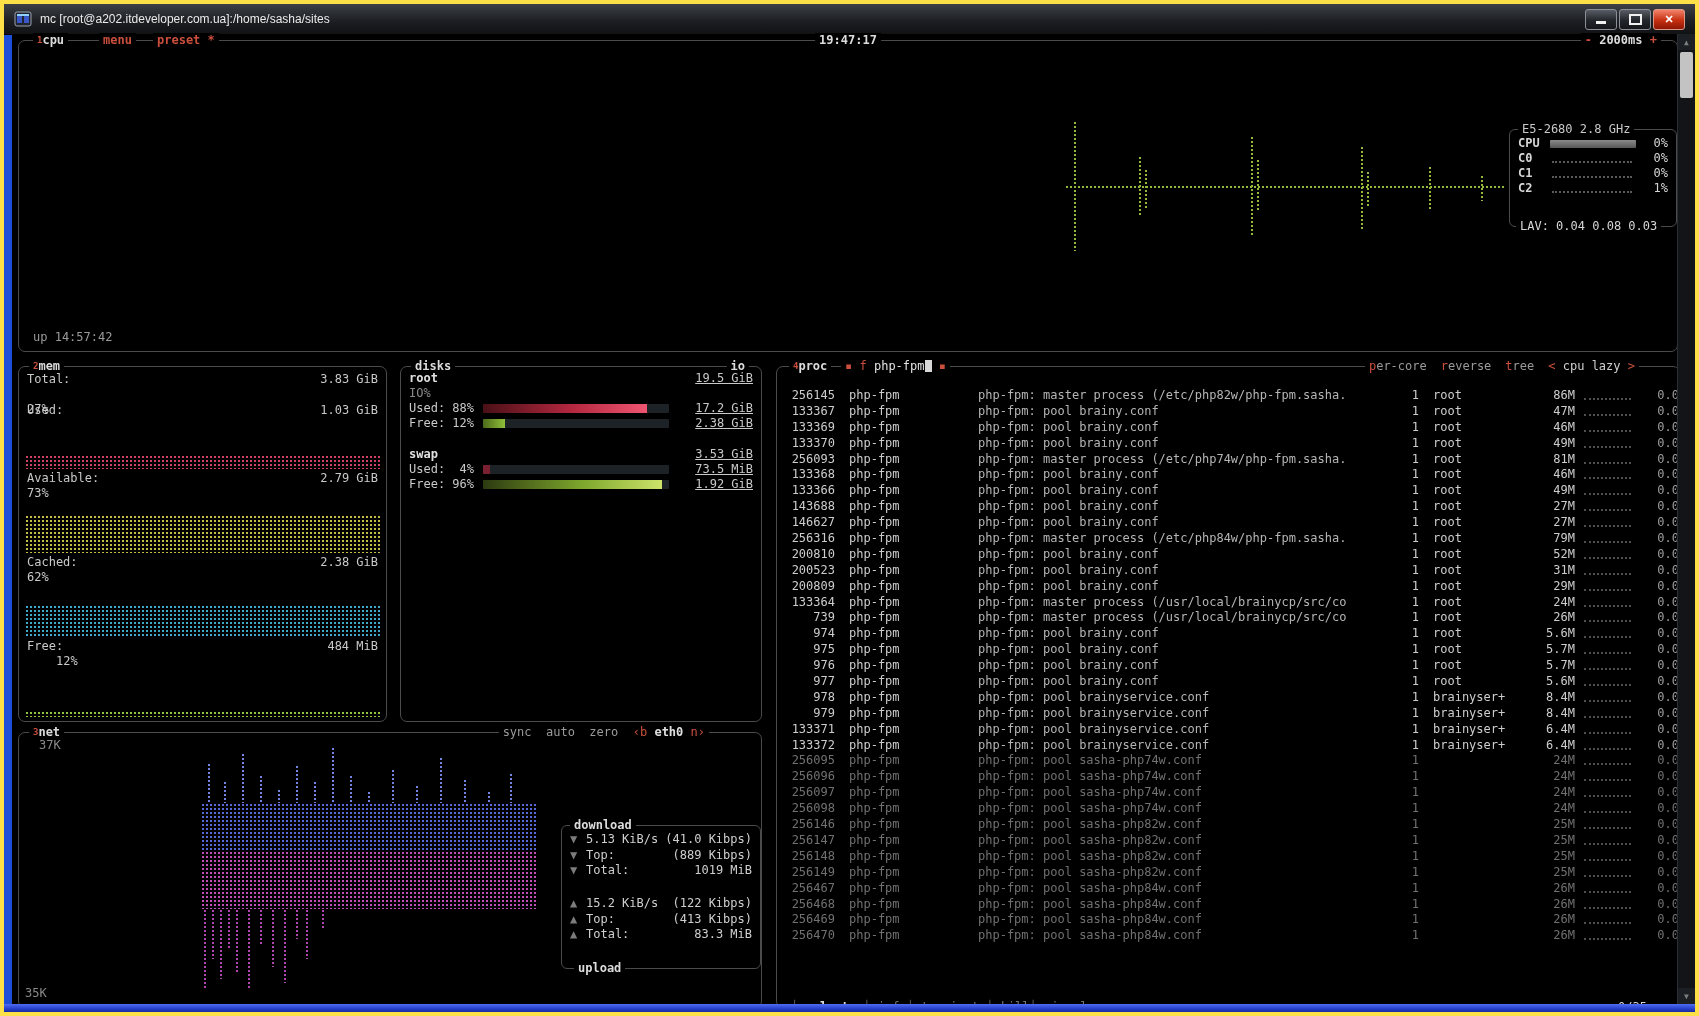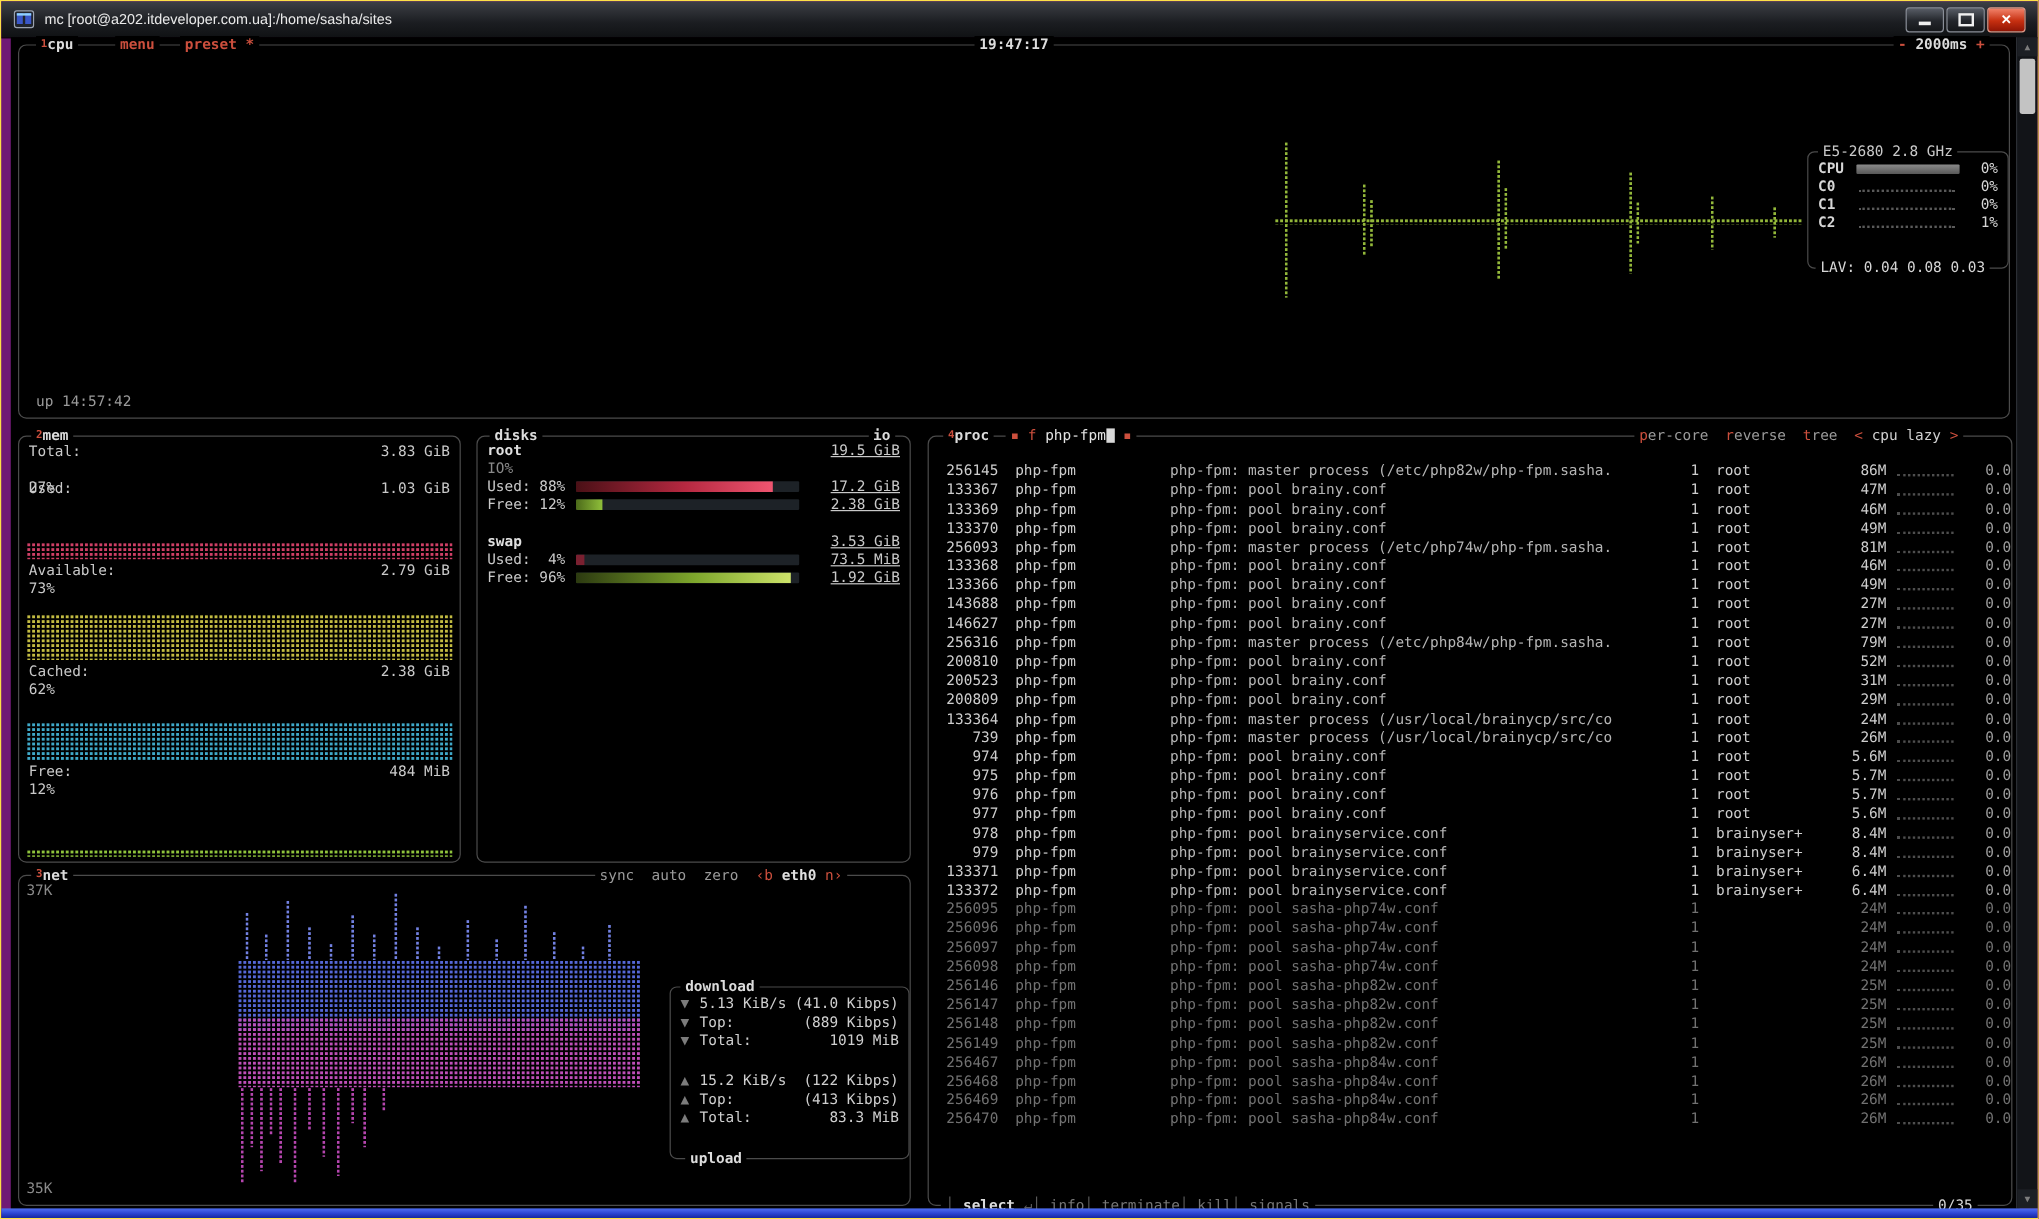--- a/index.html
+++ b/index.html
@@ -1,17 +1,17 @@
 <!DOCTYPE html>
 <html><head>
 <meta charset="utf-8">
 <style>
   html,body{margin:0;padding:0;background:#07080c;}
-  .window{position:relative;width:1699px;height:1016px;background:#701a75;overflow:hidden;
-          font-family:"DejaVu Sans Mono",monospace;box-sizing:border-box;border:1px solid #fde047;}
+  .window{position:relative;width:1699px;height:1016px;background:#1d4ed8;overflow:hidden;
+          font-family:"DejaVu Sans Mono",monospace;box-sizing:border-box;border:4px solid #fde047;}
   
   .titlebar{position:absolute;left:0;top:0;right:0;height:30px;
             background:linear-gradient(#3d4046,#1b1d21 60%,#101214);
             display:flex;align-items:center;padding:0 6px;border-bottom:1px solid #000;}
   .app-icon{width:18px;height:18px;margin-left:4px;flex:0 0 auto;}
   .tb-title{color:#eaeaea;font:12px "Liberation Sans",sans-serif;margin-left:8px;flex:1;
             white-space:nowrap;overflow:hidden;}
   .win-btns{display:flex;gap:2px;margin-right:4px;}
   .win-btn{width:30px;height:19px;border:1px solid #8a8f98;border-radius:3px;
            background:linear-gradient(#585d66,#23262b 55%,#15171a);
@@ -212,21 +212,21 @@
       </div>
       <span class="mpct" style="top:203px;">62%</span>
       <div class="mgraph" style="top:218px;">
         <div class="fill dots" style="height:62%;--dc:#3fa9c9;"></div>
       </div>
 
       <div class="mrow" style="top:272px;">
         <span>Free:</span>
         <span>484 MiB</span>
       </div>
-      <span class="mpct" style="top:287px;">12%</span>
+      <span class="mpct" style="top:287px;margin-left:29px;">12%</span>
       <div class="mgraph" style="top:300px;height:50px;">
         <div class="fill dots" style="height:13%;--dc:#8fc43c;"></div>
       </div>
     </div>
 
     <div class="box" style="left:388px;top:332px;width:362px;height:356px;">
       <span class="blabel" style="left:10px;">disks</span>
       <span class="blabel" style="right:12px;">io</span>
 
       <div class="drow" style="top:4px;">
@@ -274,21 +274,21 @@
     <div class="box" style="left:6px;top:698px;width:744px;height:276px;">
       <span class="blabel" style="left:10px;"><span class="sup">3</span><span>net</span></span>
       <span class="blabel" style="right:52px;font-weight:normal;">
         <span class="toggle">sync</span>&nbsp;
         <span class="toggle">auto</span>&nbsp;
         <span class="toggle">zero</span>&nbsp;
         <span class="accent">‹b</span>
         <span style="color:#e0e0e0;font-weight:bold;">eth0</span>
         <span class="accent">n›</span>
       </span>
-      <span class="dimtx" style="position:absolute;left:6px;top:5px;">37K</span>
+      <span class="dimtx" style="position:absolute;left:20px;top:5px;">37K</span>
       <span class="dimtx" style="position:absolute;left:6px;bottom:6px;">35K</span>
 
       <div style="position:absolute;left:182px;top:12px;width:336px;height:118px;">
         <div class="dots" style="position:absolute;left:0;right:0;top:58px;height:60px;--dc:#5668d8;"></div>
         <div class="vspike dots" style="left:6px;top:18px;height:40px;--dc:#7281e2;"></div>
         <div class="vspike dots" style="left:22px;top:36px;height:22px;--dc:#7281e2;"></div>
         <div class="vspike dots" style="left:40px;top:8px;height:50px;--dc:#7281e2;"></div>
         <div class="vspike dots" style="left:58px;top:30px;height:28px;--dc:#7281e2;"></div>
         <div class="vspike dots" style="left:76px;top:44px;height:14px;--dc:#7281e2;"></div>
         <div class="vspike dots" style="left:94px;top:20px;height:38px;--dc:#7281e2;"></div>

